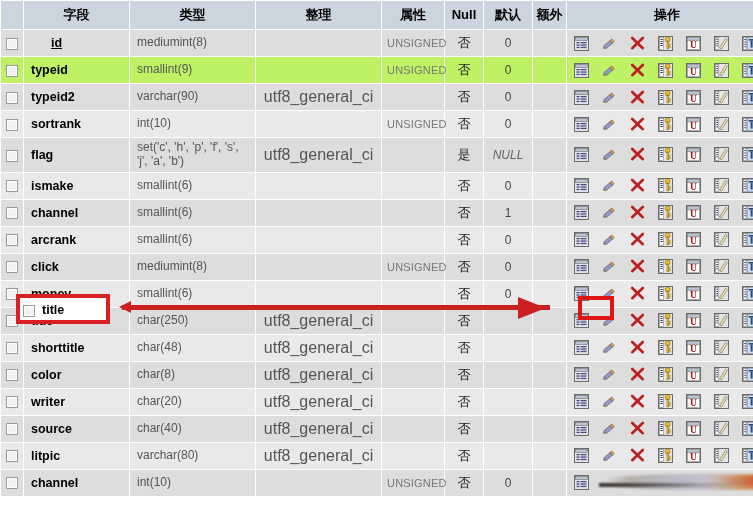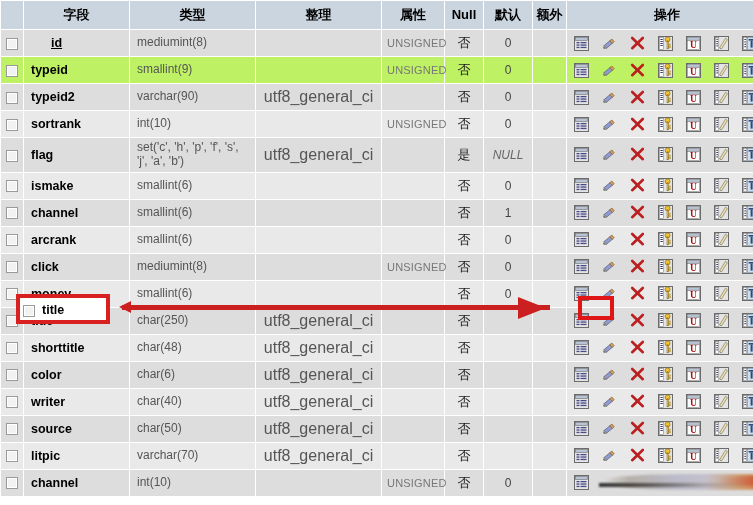--- a/index.html
+++ b/index.html
@@ -1327,21 +1327,21 @@
                   <rect x="6.6" y="3" width="6" height="1.6" fill="#2a4a7a"></rect>
                   <rect x="8.6" y="4.6" width="2" height="7" fill="#2a4a7a"></rect>
                 </svg>
               </span>
             </div>
           </td>
         </tr>
         <tr class="r-odd">
           <td class="c-check"><span class="cbx"></span></td>
           <td class="c-field"><span>color</span></td>
-          <td class="c-type">char(6)</td>
+          <td class="c-type">char(8)</td>
           <td class="c-coll">utf8_general_ci</td>
           <td class="c-attr"></td>
           <td class="c-null">否</td>
           <td class="c-def"></td>
           <td class="c-extra"></td>
           <td class="c-act">
             <div class="acts">
               <span class="ic">
                 <svg width="15" height="15" viewBox="0 0 15 15">
                   <rect x="0.5" y="0.5" width="14" height="14" fill="#e4e4e4" stroke="#6b6b6b"></rect>
@@ -1416,21 +1416,21 @@
                   <rect x="6.6" y="3" width="6" height="1.6" fill="#2a4a7a"></rect>
                   <rect x="8.6" y="4.6" width="2" height="7" fill="#2a4a7a"></rect>
                 </svg>
               </span>
             </div>
           </td>
         </tr>
         <tr class="r-even">
           <td class="c-check"><span class="cbx"></span></td>
           <td class="c-field"><span>writer</span></td>
-          <td class="c-type">char(40)</td>
+          <td class="c-type">char(20)</td>
           <td class="c-coll">utf8_general_ci</td>
           <td class="c-attr"></td>
           <td class="c-null">否</td>
           <td class="c-def"></td>
           <td class="c-extra"></td>
           <td class="c-act">
             <div class="acts">
               <span class="ic">
                 <svg width="15" height="15" viewBox="0 0 15 15">
                   <rect x="0.5" y="0.5" width="14" height="14" fill="#e4e4e4" stroke="#6b6b6b"></rect>
@@ -1505,21 +1505,21 @@
                   <rect x="6.6" y="3" width="6" height="1.6" fill="#2a4a7a"></rect>
                   <rect x="8.6" y="4.6" width="2" height="7" fill="#2a4a7a"></rect>
                 </svg>
               </span>
             </div>
           </td>
         </tr>
         <tr class="r-odd">
           <td class="c-check"><span class="cbx"></span></td>
           <td class="c-field"><span>source</span></td>
-          <td class="c-type">char(50)</td>
+          <td class="c-type">char(40)</td>
           <td class="c-coll">utf8_general_ci</td>
           <td class="c-attr"></td>
           <td class="c-null">否</td>
           <td class="c-def"></td>
           <td class="c-extra"></td>
           <td class="c-act">
             <div class="acts">
               <span class="ic">
                 <svg width="15" height="15" viewBox="0 0 15 15">
                   <rect x="0.5" y="0.5" width="14" height="14" fill="#e4e4e4" stroke="#6b6b6b"></rect>
@@ -1594,21 +1594,21 @@
                   <rect x="6.6" y="3" width="6" height="1.6" fill="#2a4a7a"></rect>
                   <rect x="8.6" y="4.6" width="2" height="7" fill="#2a4a7a"></rect>
                 </svg>
               </span>
             </div>
           </td>
         </tr>
         <tr class="r-even">
           <td class="c-check"><span class="cbx"></span></td>
           <td class="c-field"><span>litpic</span></td>
-          <td class="c-type">varchar(70)</td>
+          <td class="c-type">varchar(80)</td>
           <td class="c-coll">utf8_general_ci</td>
           <td class="c-attr"></td>
           <td class="c-null">否</td>
           <td class="c-def"></td>
           <td class="c-extra"></td>
           <td class="c-act">
             <div class="acts">
               <span class="ic">
                 <svg width="15" height="15" viewBox="0 0 15 15">
                   <rect x="0.5" y="0.5" width="14" height="14" fill="#e4e4e4" stroke="#6b6b6b"></rect>

